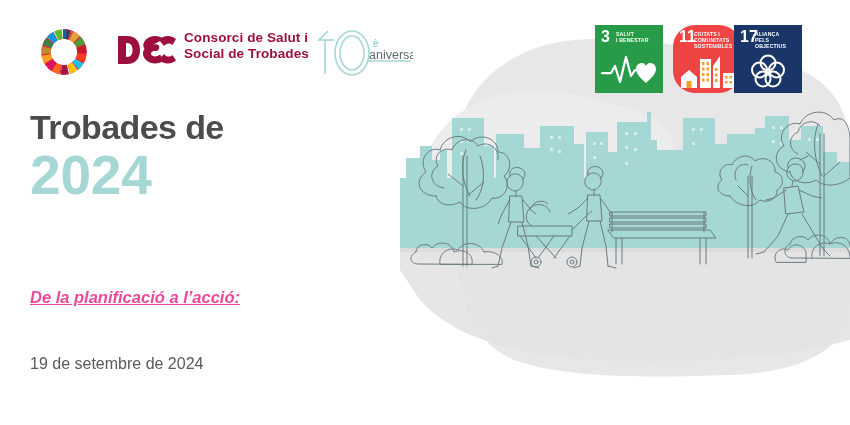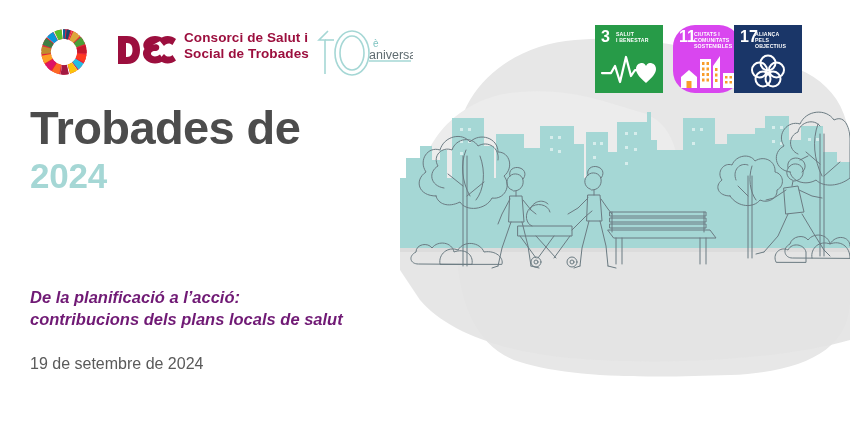--- a/index.html
+++ b/index.html
@@ -25,48 +25,48 @@
     position:absolute;left:68px;top:2px;
     font-size:13.5px;line-height:16px;font-weight:bold;
     color:#9c0f3e;letter-spacing:0.1px;white-space:nowrap;
   }
   .anniv{position:absolute;left:305px;top:22px;width:100px;height:56px;}
 
   
   .sdg-badges{position:absolute;left:595px;top:25px;width:230px;height:72px;}
   .badge{position:absolute;top:0;width:68px;height:68px;}
   .badge.b1{left:0;background:#279b48;}
-  .badge.b2{left:78px;background:#d946ef;border-radius:22px;}
+  .badge.b2{left:78px;background:#ef4444;border-radius:22px;}
   .badge.b3{left:139px;background:#1a3668;}
   .badge .num{
     position:absolute;left:6px;top:5px;
     font-size:16px;font-weight:bold;color:#fff;line-height:14px;
   }
   .badge .lbl{
     position:absolute;left:21px;top:6px;right:3px;
     font-size:5.2px;font-weight:bold;color:#fff;
     line-height:6.2px;letter-spacing:0.15px;text-transform:uppercase;
   }
   .badge .glyph{position:absolute;left:5px;top:26px;width:58px;height:38px;}
   .badge .glyph svg{display:block;width:100%;height:100%;}
 
   
   .headline{position:absolute;left:30px;top:104px;width:380px;}
   .h-line{
-    font-size:47px;font-weight:bold;color:#4c4c4c;
+    font-size:34px;font-weight:bold;color:#4c4c4c;
     line-height:47px;letter-spacing:-0.6px;white-space:nowrap;
   }
   .h-year{
-    font-size:35px;font-weight:bold;color:#a5d7d5;
+    font-size:55px;font-weight:bold;color:#a5d7d5;
     line-height:47px;letter-spacing:-0.2px;margin-top:1px;
   }
   .subtitle{
     position:absolute;left:30px;top:286px;width:420px;
     font-size:16.5px;font-style:italic;font-weight:bold;
-    color:#701a75;line-height:22px;
+    color:#ec4899;line-height:22px;text-decoration:underline;
   }
   .eventdate{
     position:absolute;left:30px;top:353px;
     font-size:16px;color:#5a5a5a;line-height:22px;
   }
 </style>
 </head>
 <body>
 
 <div class="poster">
@@ -435,18 +435,17 @@
     </div>
   </div>
 
   <div class="headline">
     <div class="h-line">Trobades de</div>
     <div class="h-year">2024</div>
   </div>
 
   <div class="subtitle">
     <div>De la planificació a l’acció:</div>
-    <div>contribucions dels plans locals de salut</div>
   </div>
 
   <div class="eventdate">19 de setembre de 2024</div>
 
 </div>
 
 </body></html>

